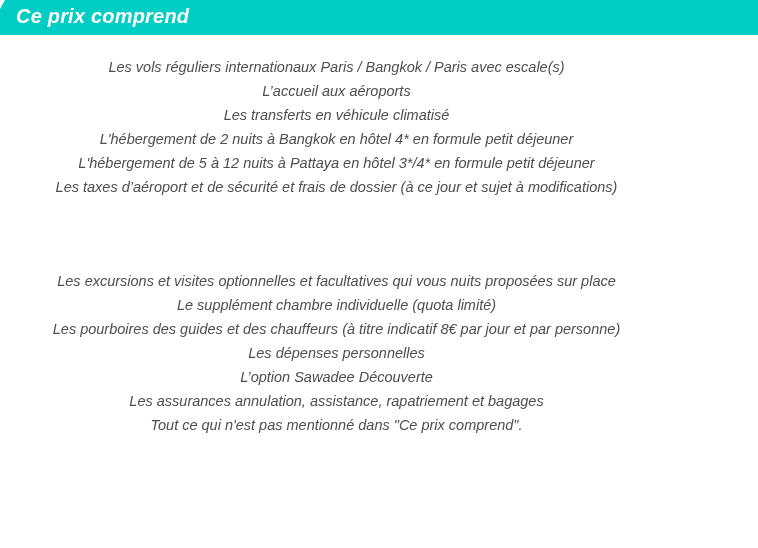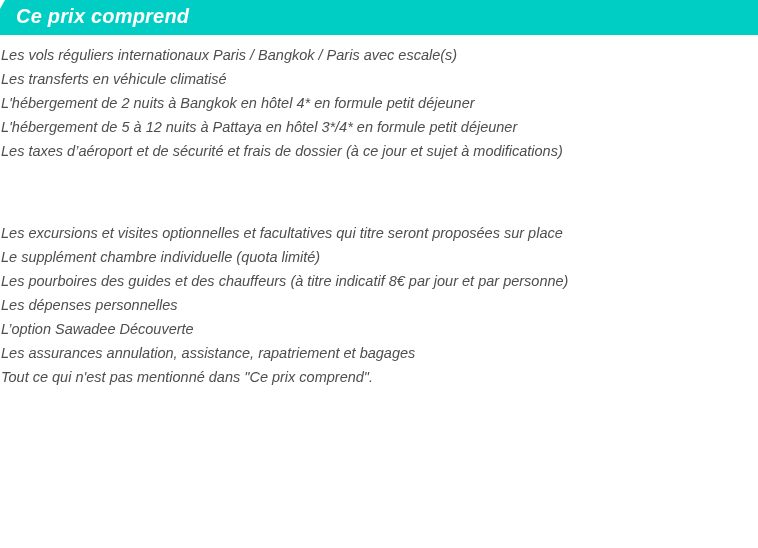--- a/index.html
+++ b/index.html
@@ -34,23 +34,24 @@
   .section-bar .title {
     color: var(--header-text);
     font-size: 20px;
     font-weight: 700;
     font-style: italic;
     letter-spacing: 0.2px;
     position: relative;
     top: -1px;
   }
   .item-list {
-    padding-top: 8px;
+    padding-top: 20px;
     padding-left: 1px;
     padding-right: 8px;
+    text-align: center;
   }
   .item-line {
     font-size: 14.5px;
     font-style: italic;
     color: var(--body-text);
     line-height: 24px;
     white-space: nowrap;
   }
   .section-2 { margin-top: 50px; }
 </style>
@@ -58,30 +59,31 @@
 <body>
 
 <div class="page">
 
   <div class="section section-1">
     <div class="section-bar">
       <span class="title">Ce prix comprend</span>
     </div>
     <div class="item-list">
         <div class="item-line">Les vols réguliers internationaux Paris / Bangkok / Paris avec escale(s)</div>
+        <div class="item-line">L’accueil aux aéroports</div>
         <div class="item-line">Les transferts en véhicule climatisé</div>
         <div class="item-line">L'hébergement de 2 nuits à Bangkok en hôtel 4* en formule petit déjeuner</div>
         <div class="item-line">L'hébergement de 5 à 12 nuits à Pattaya en hôtel 3*/4* en formule petit déjeuner</div>
         <div class="item-line">Les taxes d’aéroport et de sécurité et frais de dossier (à ce jour et sujet à modifications)</div>
       </div>
   </div>
 
   <div class="section section-2">
     <div class="item-list">
-        <div class="item-line">Les excursions et visites optionnelles et facultatives qui titre seront proposées sur place</div>
+        <div class="item-line">Les excursions et visites optionnelles et facultatives qui vous nuits proposées sur place</div>
         <div class="item-line">Le supplément chambre individuelle (quota limité)</div>
         <div class="item-line">Les pourboires des guides et des chauffeurs (à titre indicatif 8€ par jour et par personne)</div>
         <div class="item-line">Les dépenses personnelles</div>
         <div class="item-line">L’option Sawadee Découverte</div>
         <div class="item-line">Les assurances annulation, assistance, rapatriement et bagages</div>
         <div class="item-line">Tout ce qui n'est pas mentionné dans "Ce prix comprend".</div>
       </div>
   </div>
 
 </div>

